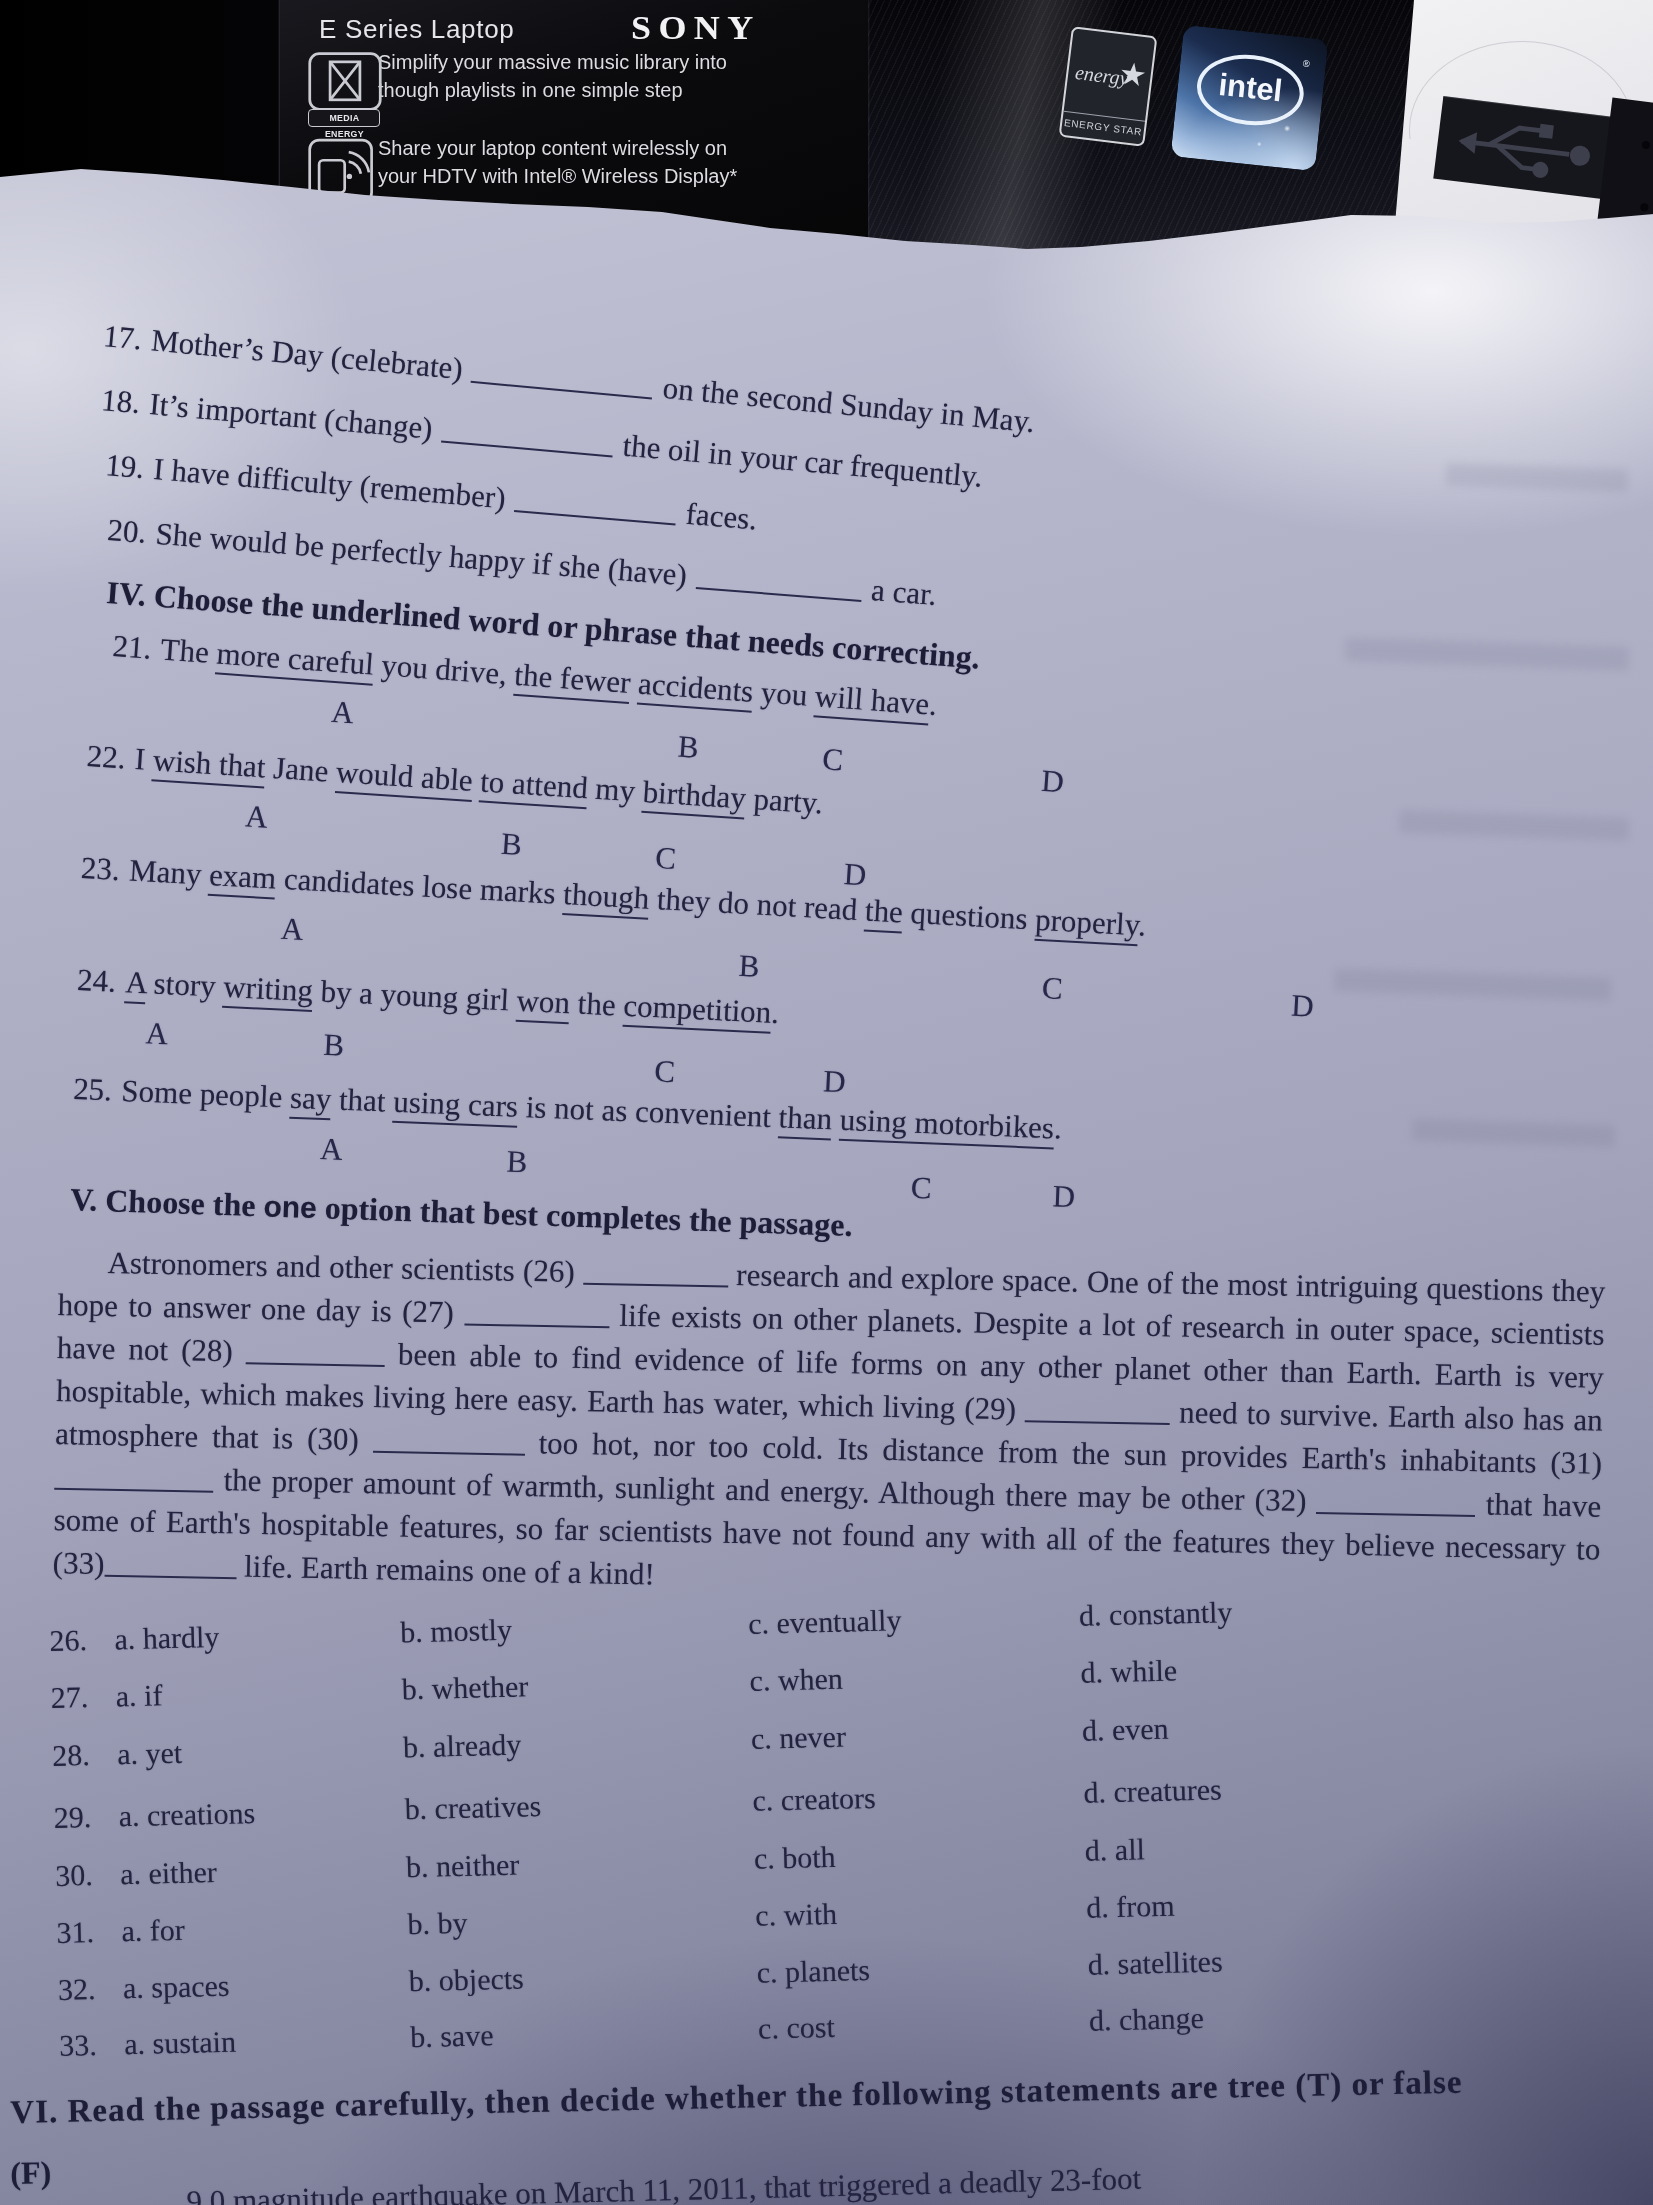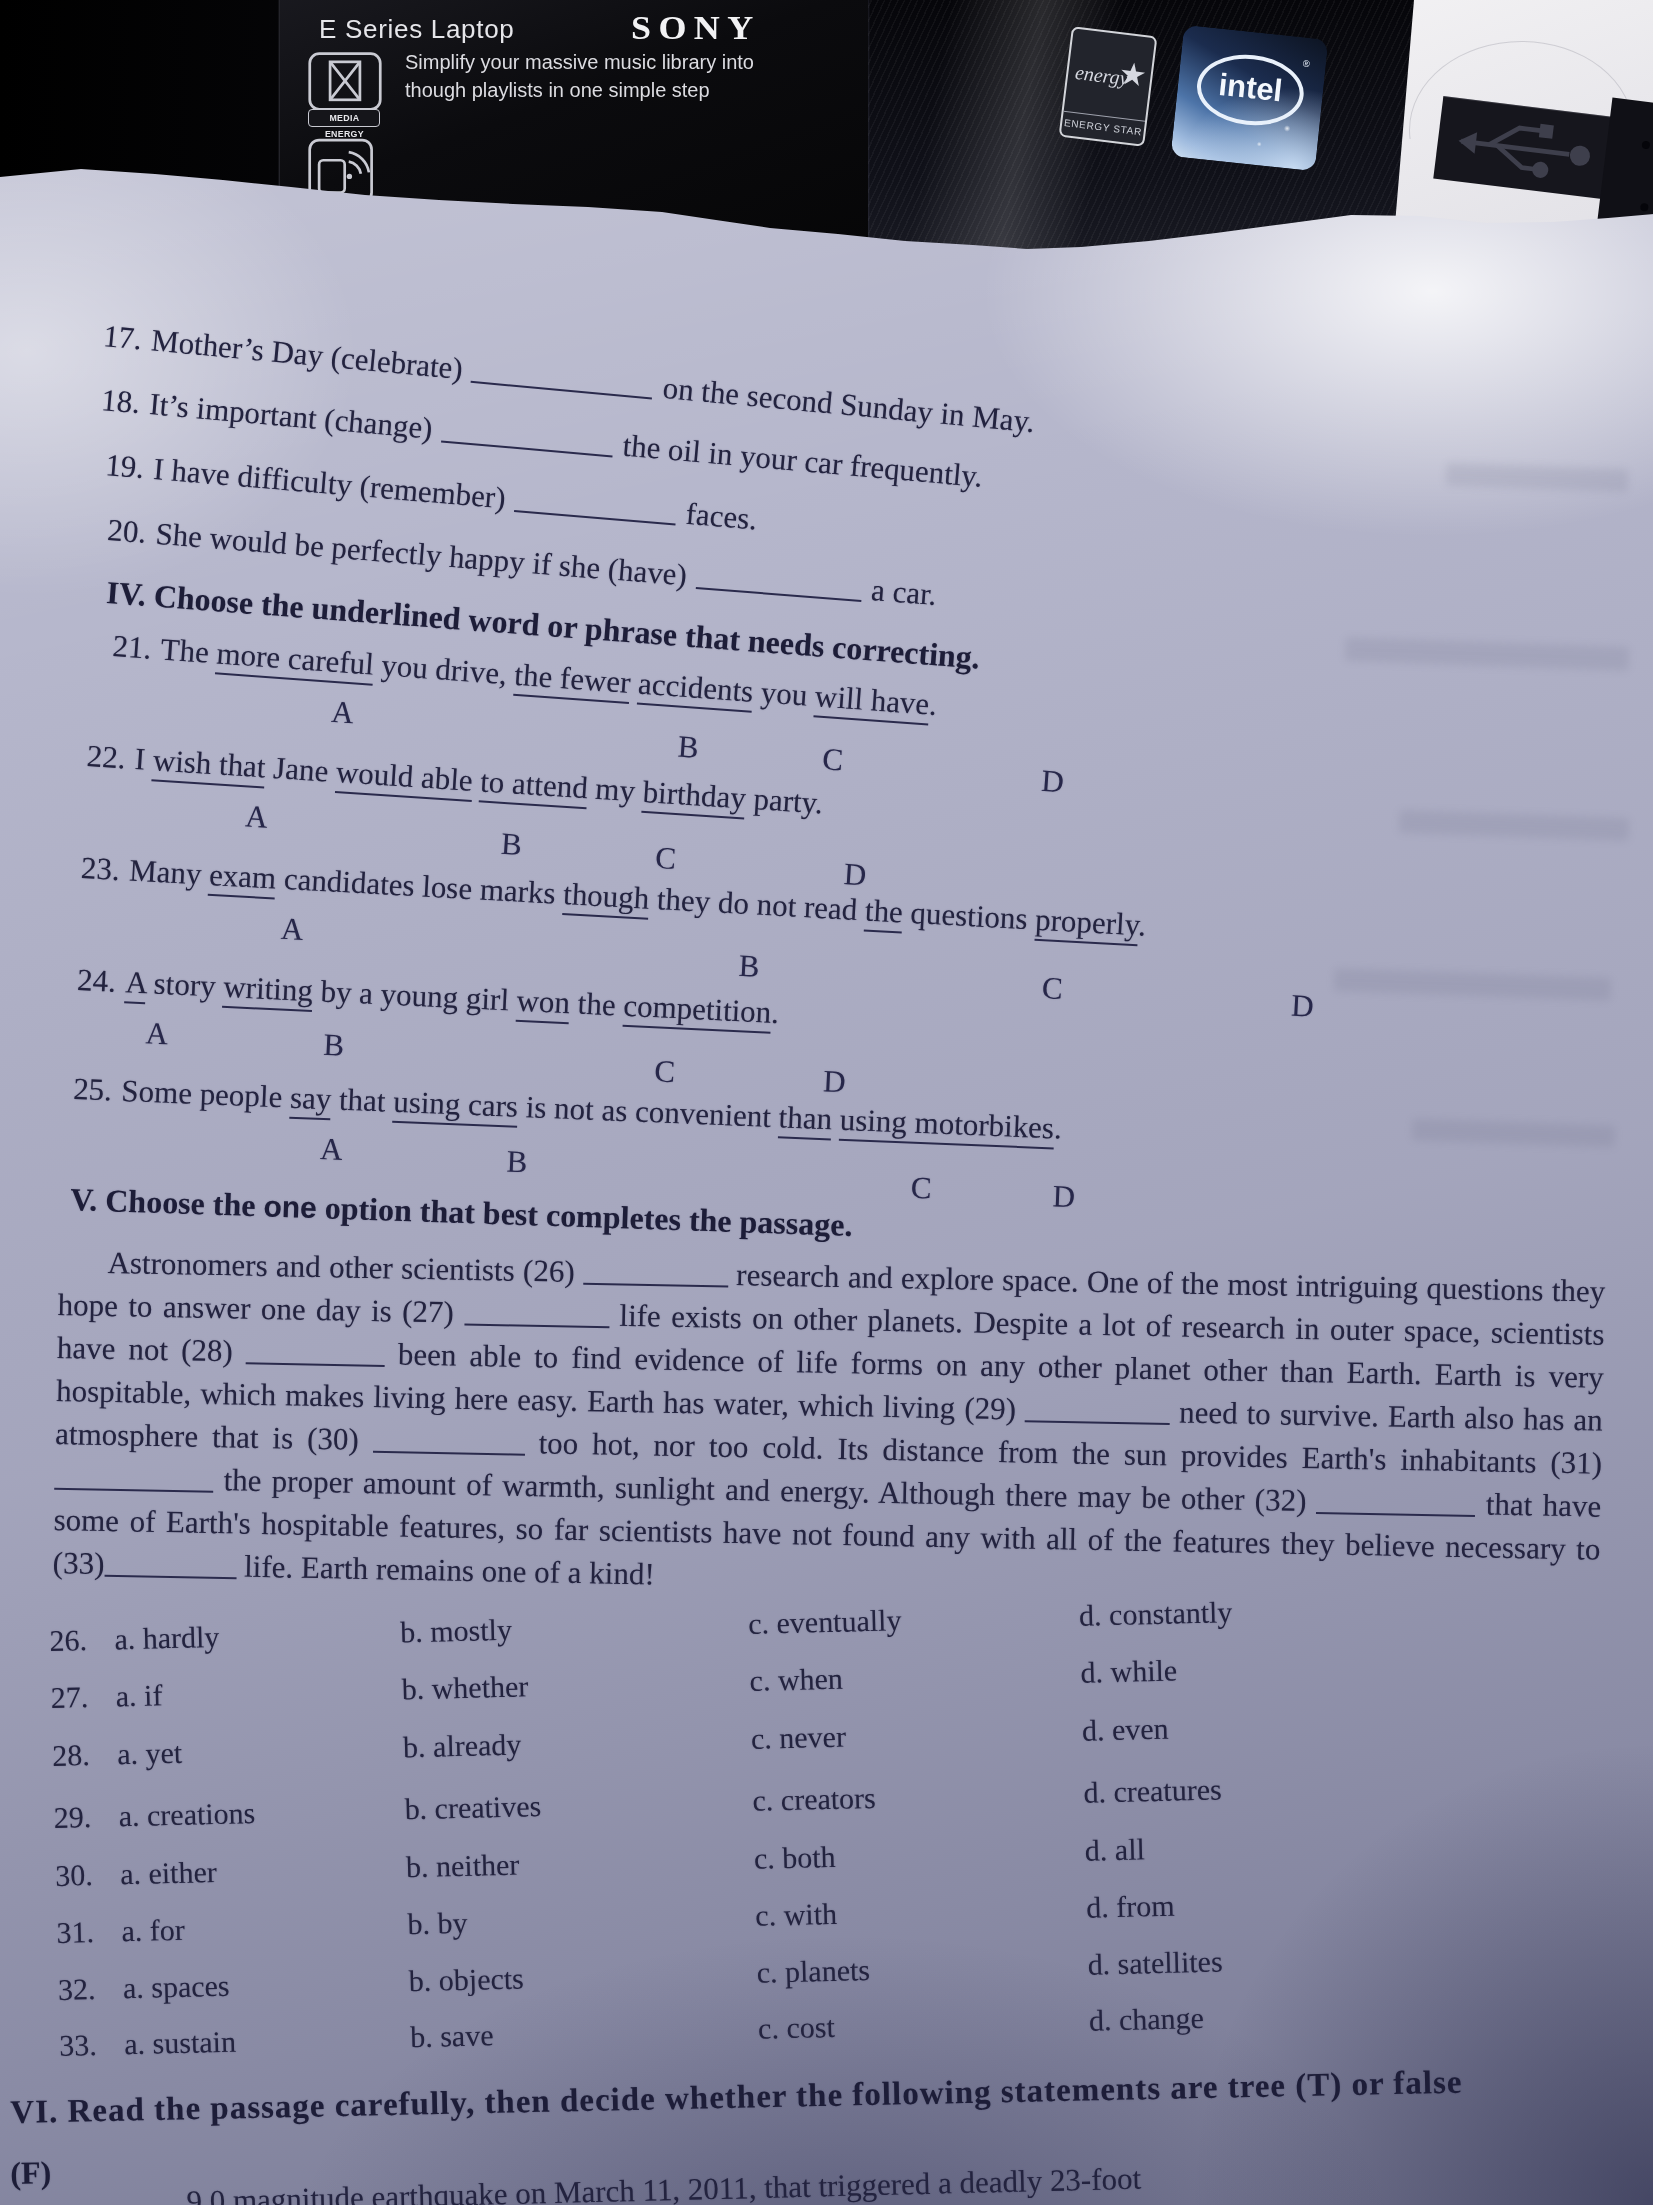--- a/index.html
+++ b/index.html
@@ -27,21 +27,21 @@
   .label-plate{position:absolute;left:280px;top:-20px;width:588px;height:277px;border-radius:17.6px;
     background:linear-gradient(160deg,#1a1a20 0%,#0b0b0e 45%,#060607 100%);
     box-shadow:-1.4px 0 0 rgba(130,130,150,.25),1.4px 0 0 rgba(90,90,110,.2);
     font-family:"Liberation Sans","DejaVu Sans",sans-serif;color:#e3e3e6;}
   .lp-model{position:absolute;left:39px;top:34px;font-size:26px;letter-spacing:0.7px;color:#e6e6ea;}
   .lp-brand{position:absolute;left:351px;top:27px;font-family:"Liberation Serif",serif;
     font-weight:bold;font-size:36px;letter-spacing:7.4px;color:#f2f2f4;transform:scaleY(.92);}
   .feature{position:absolute;left:27px;}
   .f1{top:68px;} .f2{top:154px;}
   .f-icon{position:absolute;left:0;top:2.7px;}
-  .f-text{margin-left:98px;font-size:20px;line-height:28px;color:#dcdce1;white-space:nowrap;}
+  .f-text{margin-left:71px;font-size:20px;line-height:28px;color:#dcdce1;white-space:nowrap;}
   .mg-label{position:absolute;left:1.4px;top:58px;width:70px;height:16px;border:1.4px solid #c9cad2;
     border-radius:4px;background:#15151a;color:#e8e8ec;font-size:8.8px;font-weight:bold;
     text-align:center;line-height:16px;letter-spacing:0.3px;}
   
   .estar{position:absolute;left:1065px;top:31px;width:82px;height:107px;transform:rotate(7deg);
     border:2.7px solid #d3d5da;border-radius:6.8px;background:#22242c;overflow:hidden;
     font-family:"Liberation Sans",sans-serif;}
   .estar-script{position:absolute;left:6.8px;top:32px;font-family:"Liberation Serif",serif;
     font-style:italic;font-size:20px;color:#d6d8e0;}
   .estar-star{position:absolute;right:4px;top:20px;font-size:31px;color:#d6d8e0;}
@@ -134,20 +134,24 @@
     <div class="feature f2">
       <div class="f-icon">
         <svg width="70" height="68" viewBox="0 0 104 100">
           <rect x="4" y="4" width="92" height="92" rx="14" fill="none" stroke="#c9cad2" stroke-width="4"></rect>
           <rect x="18" y="34" width="38" height="48" rx="6" fill="none" stroke="#c9cad2" stroke-width="4"></rect>
           <path d="M62 36 a22 22 0 0 1 18 18" fill="none" stroke="#c9cad2" stroke-width="4"></path>
           <path d="M62 22 a36 36 0 0 1 30 30" fill="none" stroke="#c9cad2" stroke-width="4"></path>
           <circle cx="63" cy="58" r="4" fill="#c9cad2"></circle>
         </svg>
       </div>
+      <div class="f-text">
+        <span>Share your laptop content wirelessly on</span><br>
+        <span>your HDTV with Intel® Wireless Display*</span>
+      </div>
     </div>
   </div>
 
   <div class="estar">
     <div>
       <span class="estar-script">energy</span>
       <span class="estar-star">★</span>
     </div>
     <div class="estar-cap">ENERGY STAR</div>
   </div>

